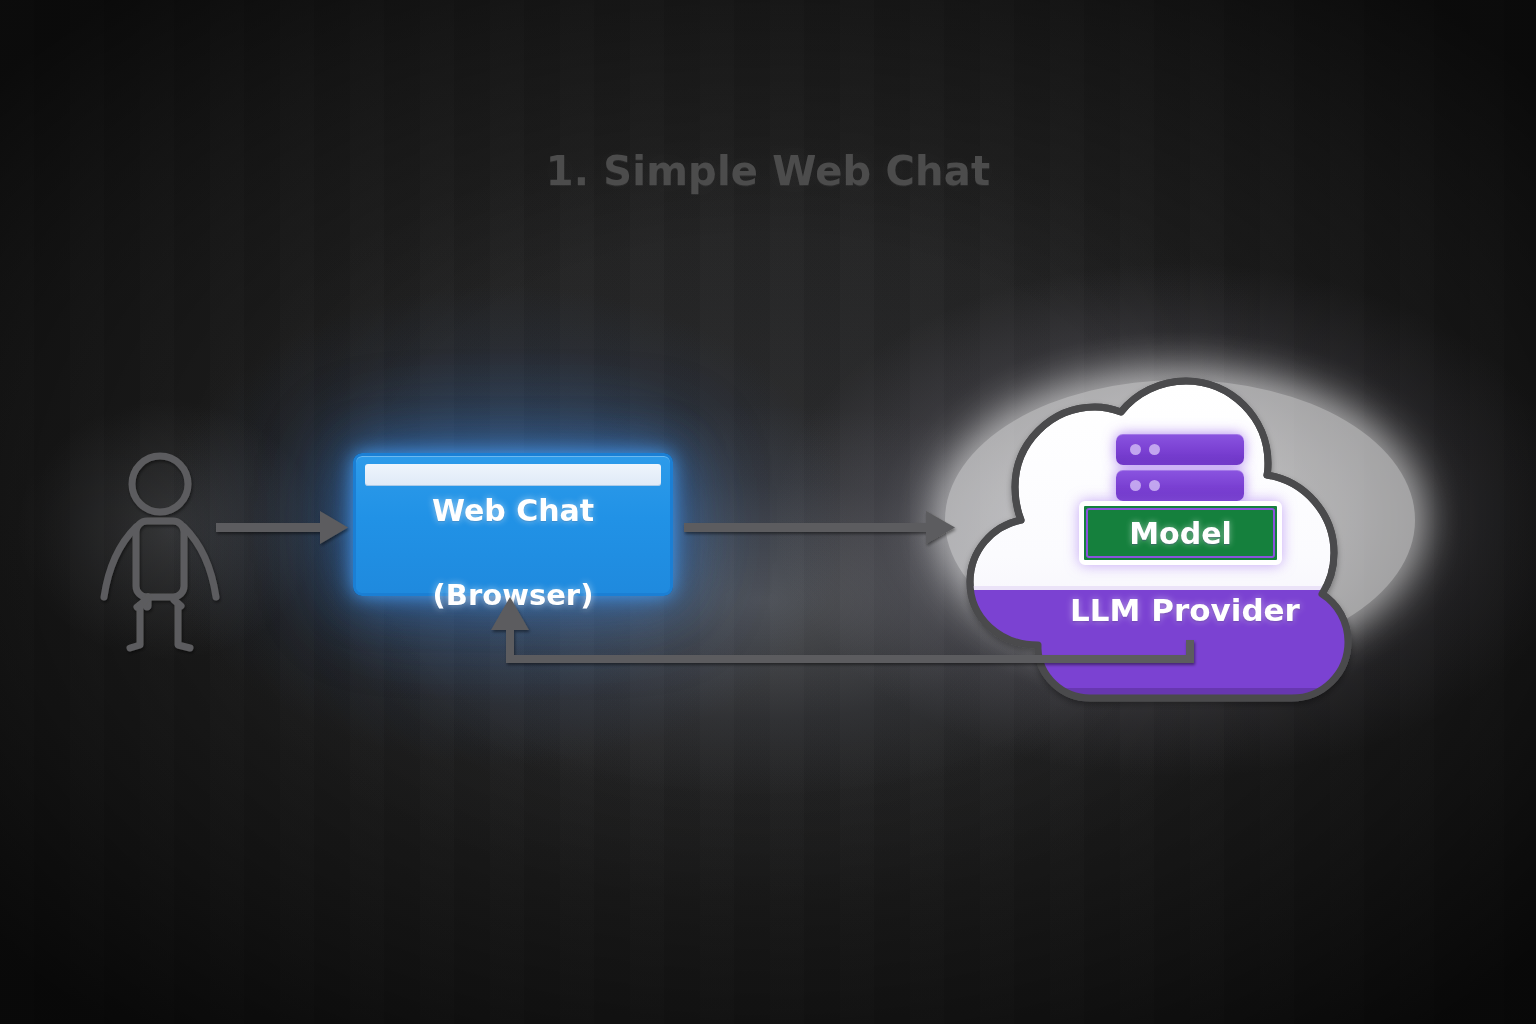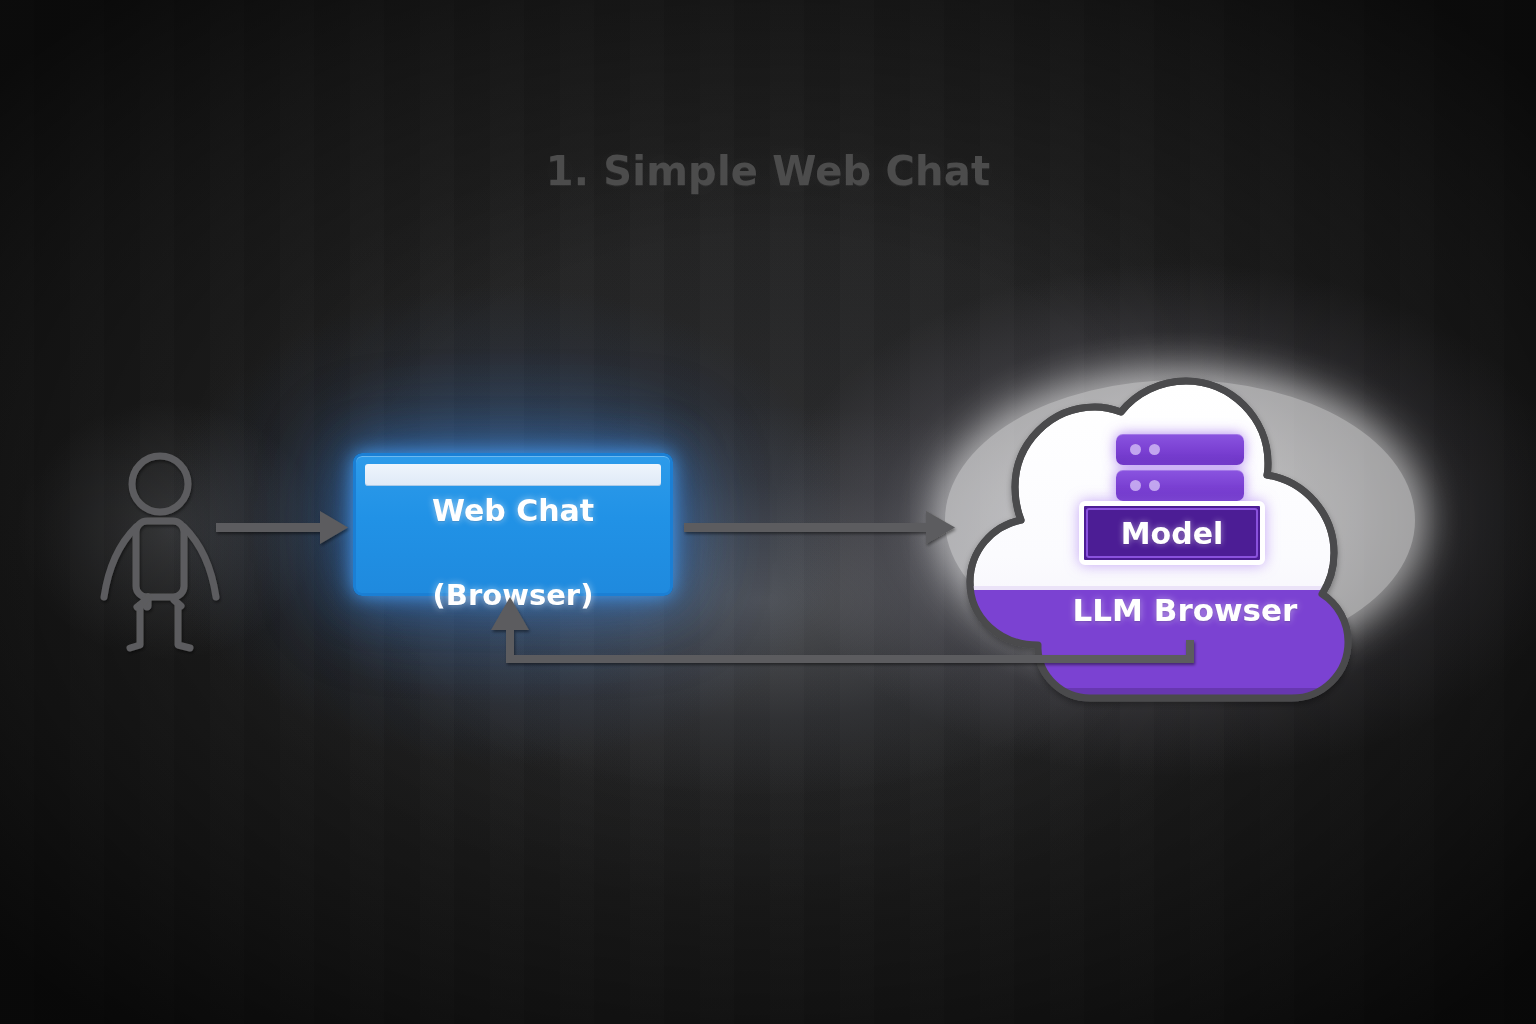--- a/index.html
+++ b/index.html
@@ -155,24 +155,24 @@
     border-radius: 50%;
     background: #c2a5ef;
   }
   .server-led.a { left: 14px; }
   .server-led.b { left: 33px; }
 
   #model-box {
     position: absolute;
     left: 1079px;
     top: 501px;
-    width: 186px;
+    width: 203px;
     height: 64px;
     border-radius: 6px;
-    background: #4c1d95;
+    background: #15803d;
     border: 5px solid #ffffff;
     box-sizing: border-box;
     display: flex;
     align-items: center;
     justify-content: center;
     box-shadow: 0 0 14px rgba(160,110,240,0.60);
   }
   #model-box-inner {
     position: absolute;
     inset: 2px;
@@ -299,21 +299,21 @@
       <span class="server-led a"></span>
       <span class="server-led b"></span>
     </div>
   </div>
 
   <div id="model-box">
     <div id="model-box-inner"></div>
     <span id="model-label">Model</span>
   </div>
 
-  <div id="provider-label">LLM Browser</div>
+  <div id="provider-label">LLM Provider</div>
 
   <div id="browser-box">
     <div id="browser-titlebar"></div>
     <div id="browser-labels">
       <span class="browser-line">Web Chat</span>
       <span class="browser-line sub">(Browser)</span>
     </div>
   </div>
 
   <svg class="layer" width="1536" height="1024" viewBox="0 0 1536 1024">

